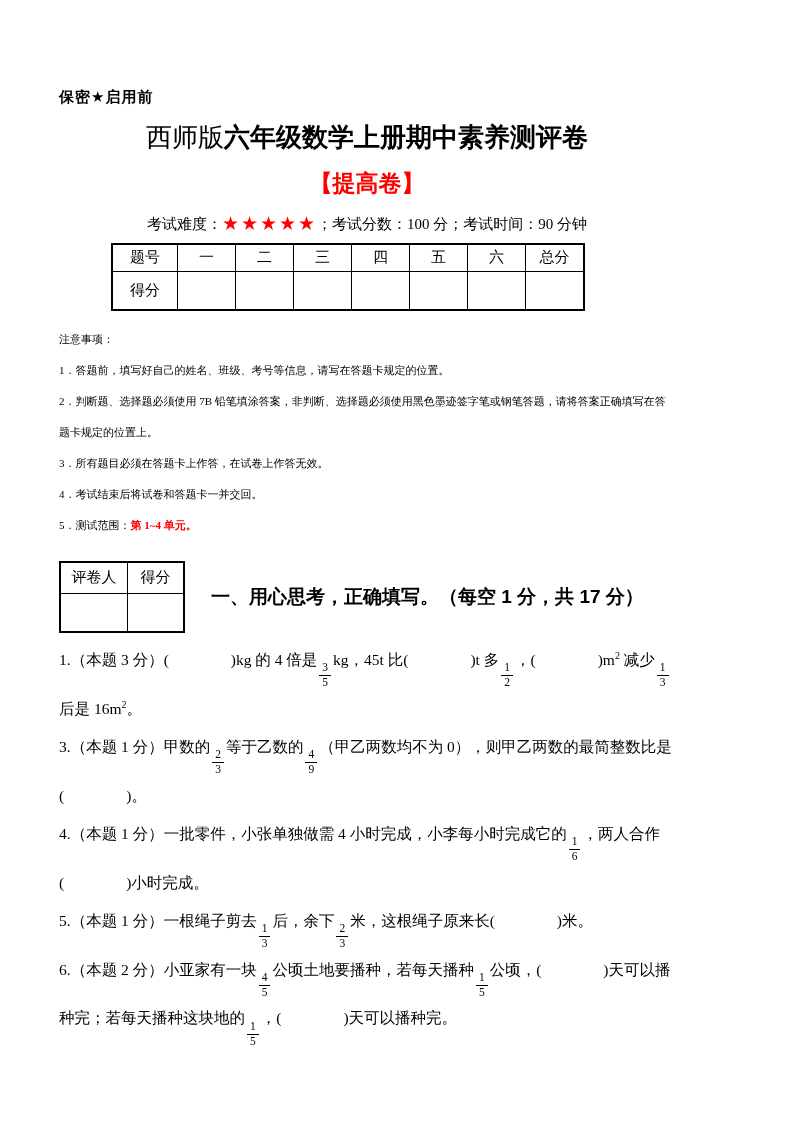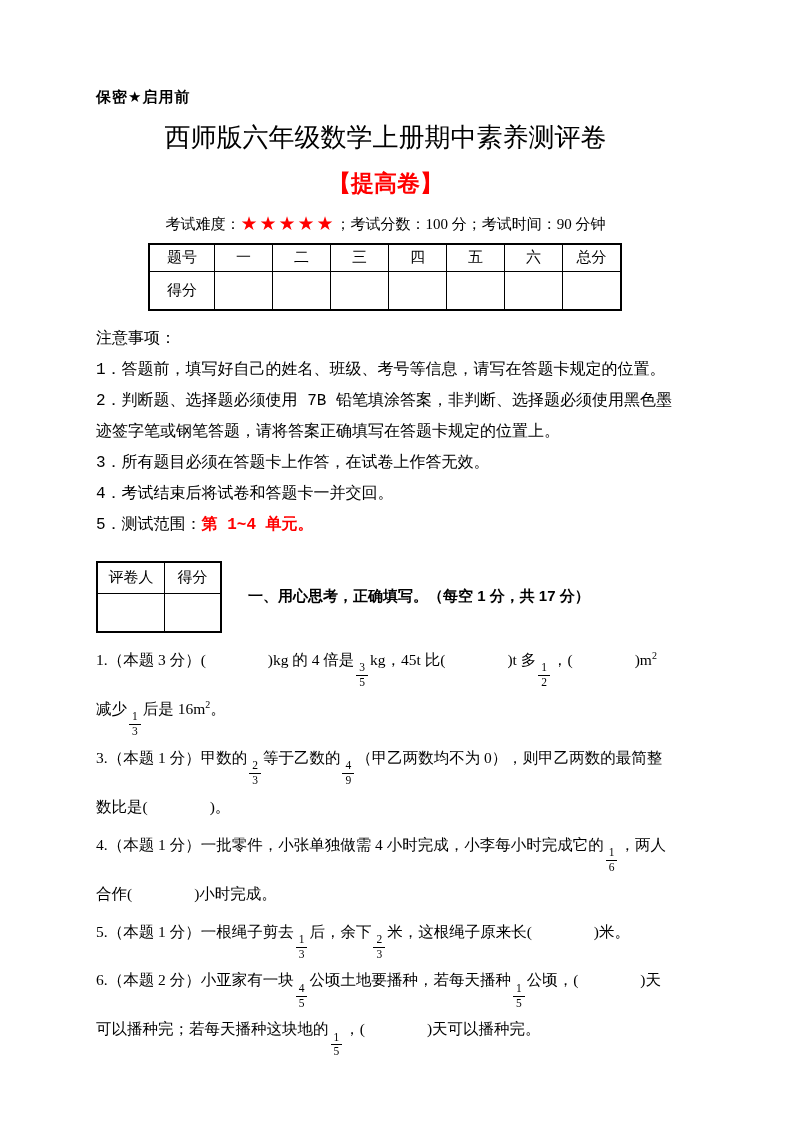--- a/index.html
+++ b/index.html
@@ -1,57 +1,57 @@
 <!DOCTYPE html>
 <html><head>
 <meta charset="utf-8">
 <style>
   html,body{margin:0;padding:0;background:#ffffff;}
   .page{
     width:793px;height:1122px;box-sizing:border-box;position:relative;
     background:#ffffff;color:#000000;
     font-family:"Liberation Serif","DejaVu Serif",serif;
-    padding:88px 118px 0 96px;overflow:hidden;
+    padding:88px 118px 0 59px;overflow:hidden;
   }
   .security{
     font-family:"Liberation Sans","DejaVu Sans",sans-serif;
     font-weight:700;font-size:15px;letter-spacing:1px;
   }
   .title{
     margin:16px 0 0;text-align:center;font-size:26px;line-height:1.15;
     font-family:"Liberation Sans","DejaVu Sans",sans-serif;
   }
   .title .prefix{font-weight:500;}
-  .title .main{font-weight:400;}
+  .title .main{font-weight:700;}
   .subtitle{
     margin-top:15px;text-align:center;font-size:23px;font-weight:800;
     font-family:Liberation Sans, sans-serif;
   }
   .red{color:#FF0000;}
   .info-line{margin-top:13px;text-align:center;font-size:15px;white-space:nowrap;}
   .stars{color:#FF0000;font-size:19px;letter-spacing:2px;vertical-align:-1px;}
   table{border-collapse:collapse;}
   .score-table{margin:8px 0 0 52px;border:2px solid #000;table-layout:fixed;}
   .score-table td{border:1px solid #000;text-align:center;font-size:15px;padding:0;}
   .score-table .r1 td{height:26px;}
   .score-table .r2 td{height:37px;}
   .col-label{width:64px;}
   .col-num{width:57px;}
-  .notes{margin-top:13px;font-size:16px;line-height:31px;font-family:Liberation Mono, monospace;}
+  .notes{margin-top:13px;font-size:11px;line-height:31px;}
   .notes p{margin:0;}
   .hl{font-weight:700;}
   .grader-row{margin-top:20px;display:flex;align-items:center;}
   .grader-table{border:2px solid #000;table-layout:fixed;}
   .grader-table td{border:1.5px solid #000;text-align:center;font-size:15px;padding:0;margin-left:29px;}
   .grader-table .gr1 td{height:30px;}
   .grader-table .gr2 td{height:37px;}
   .gcol1{width:66px;}
   .gcol2{width:55px;}
   .section-heading{
-    margin-left:26px;font-size:15px;font-weight:800;
+    margin-left:26px;font-size:19px;font-weight:800;
     font-family:"Liberation Sans","DejaVu Sans",sans-serif;
   }
   .questions{margin-top:8px;font-size:15.5px;line-height:38px;}
   .questions p{margin:0;}
   .frac{
     display:inline-flex;flex-direction:column;align-items:center;
     vertical-align:-0.55em;font-size:11.5px;line-height:1.2;
     margin:0 2px;font-weight:400;
   }
   .frac .num{padding:0 3px;border-bottom:1px solid #000;}

